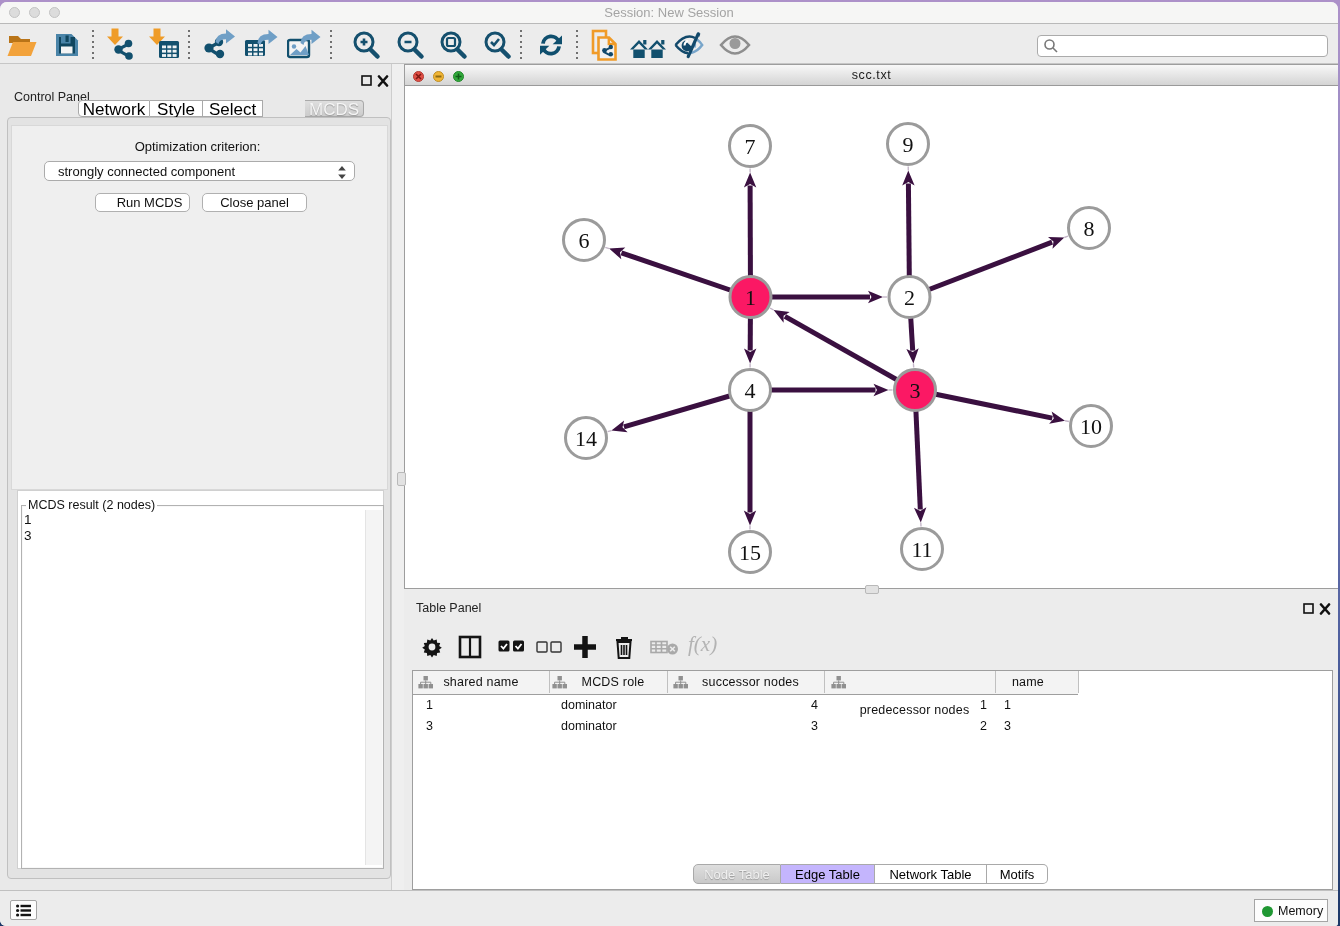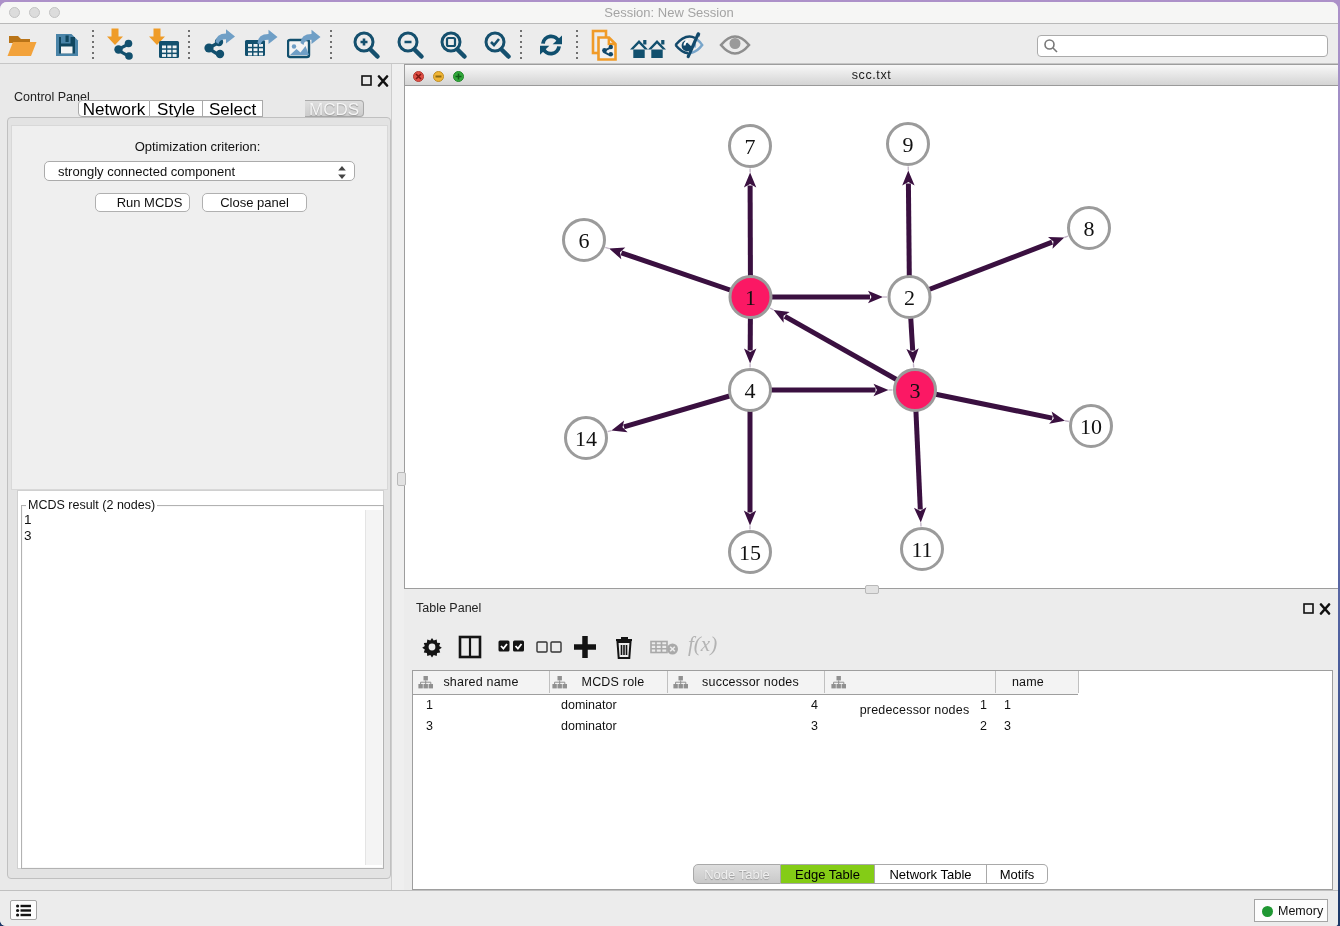--- a/index.html
+++ b/index.html
@@ -436,21 +436,21 @@
       <div class="abs" style="left:591px;top:4px;">1</div>
       <div class="abs" style="left:13px;top:25px;">3</div>
       <div class="abs" style="left:148px;top:25px;">dominator</div>
       <div class="abs" style="left:265px;top:25px;width:140px;text-align:right;">3</div>
       <div class="abs" style="left:434px;top:25px;width:140px;text-align:right;">2</div>
       <div class="abs" style="left:591px;top:25px;">3</div>
     </div>
   </div>
   <div class="abs" style="left:298px;top:272px;height:20px;font-size:13px;">
     <div class="abs" style="left:0;top:0;width:88px;height:20px;background:linear-gradient(#dedede,#c9c9c9);border:1px solid #a9a9a9;border-radius:5px 0 0 5px;text-align:center;line-height:20px;box-sizing:border-box;color:#f0f0f0;text-shadow:0 1px 1px #999;">Node Table</div>
-    <div class="abs" style="left:88px;top:0;width:94px;height:20px;background:#84cc16;border:1px solid #a9a9a9;border-left:none;text-align:center;line-height:20px;box-sizing:border-box;">Edge Table</div>
+    <div class="abs" style="left:88px;top:0;width:94px;height:20px;background:#c4b5fd;border:1px solid #a9a9a9;border-left:none;text-align:center;line-height:20px;box-sizing:border-box;">Edge Table</div>
     <div class="abs" style="left:182px;top:0;width:112px;height:20px;background:#fff;border:1px solid #a9a9a9;border-left:none;text-align:center;line-height:20px;box-sizing:border-box;">Network Table</div>
     <div class="abs" style="left:294px;top:0;width:61px;height:20px;background:#fff;border:1px solid #a9a9a9;border-left:none;border-radius:0 5px 5px 0;text-align:center;line-height:20px;box-sizing:border-box;">Motifs</div>
   </div>
   </div>
   <div class="abs" style="left:392px;top:62px;width:12px;height:826px;background:#efefef;"></div>
   <div class="abs" style="left:397px;top:470px;width:7px;height:12px;background:#e2e2e2;border:1px solid #b9b9b9;border-radius:2px;"></div>
   <div class="abs" style="left:865px;top:583px;width:12px;height:7px;background:#e2e2e2;border:1px solid #b9b9b9;border-radius:2px;"></div>
   <div id="statusbar">
   <div class="abs" style="left:10px;top:9px;width:27px;height:20px;background:#fdfdfd;border:1px solid #a5a5a5;border-radius:2px;box-sizing:border-box;">
     <svg style="position:absolute;left:5px;top:3px;" width="15" height="13" viewBox="0 0 15 13">

